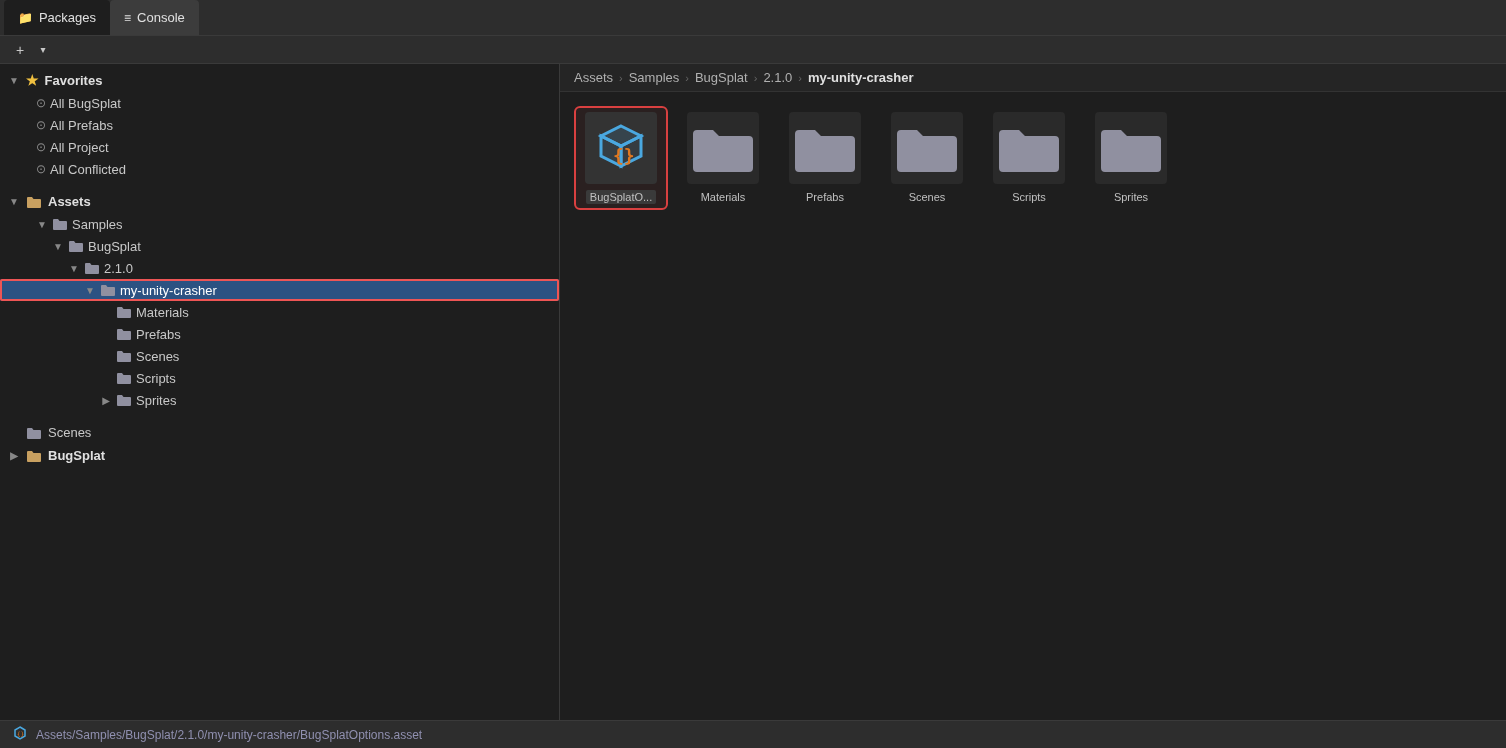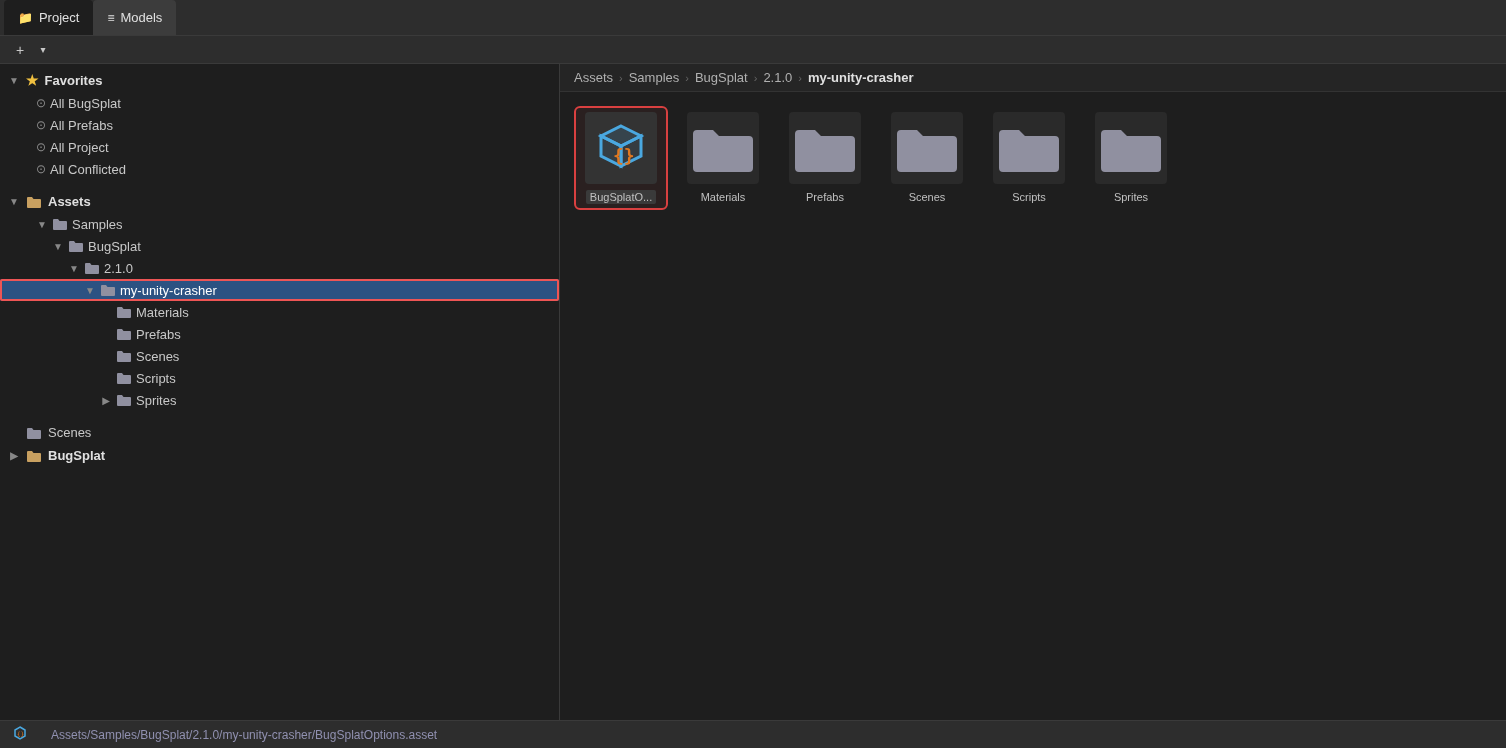--- a/index.html
+++ b/index.html
@@ -215,37 +215,37 @@
     }
 
     
     .status-bar {
       height: 28px;
       background: #2d2d2d;
       border-top: 1px solid #3a3a3a;
       display: flex;
       align-items: center;
       padding: 0 12px;
-      gap: 23px;
+      gap: 8px;
       color: #9090b0;
       font-size: 12px;
     }
     .status-icon { color: #5090d0; font-size: 13px; }
   </style>
 </head>
 <body>
 
 <div class="tab-bar">
   <div class="tab active">
     <span class="tab-icon">📁</span>
-    <span>Project</span>
+    <span>Packages</span>
   </div>
   <div class="tab">
     <span class="tab-icon">≡</span>
-    <span>Models</span>
+    <span>Console</span>
   </div>
 </div>
 
 <div class="toolbar">
   <button class="toolbar-btn">
     <span>+</span>
   </button>
   <button class="toolbar-btn" style="width:18px;font-size:10px;">▾</button>
 </div>
 

